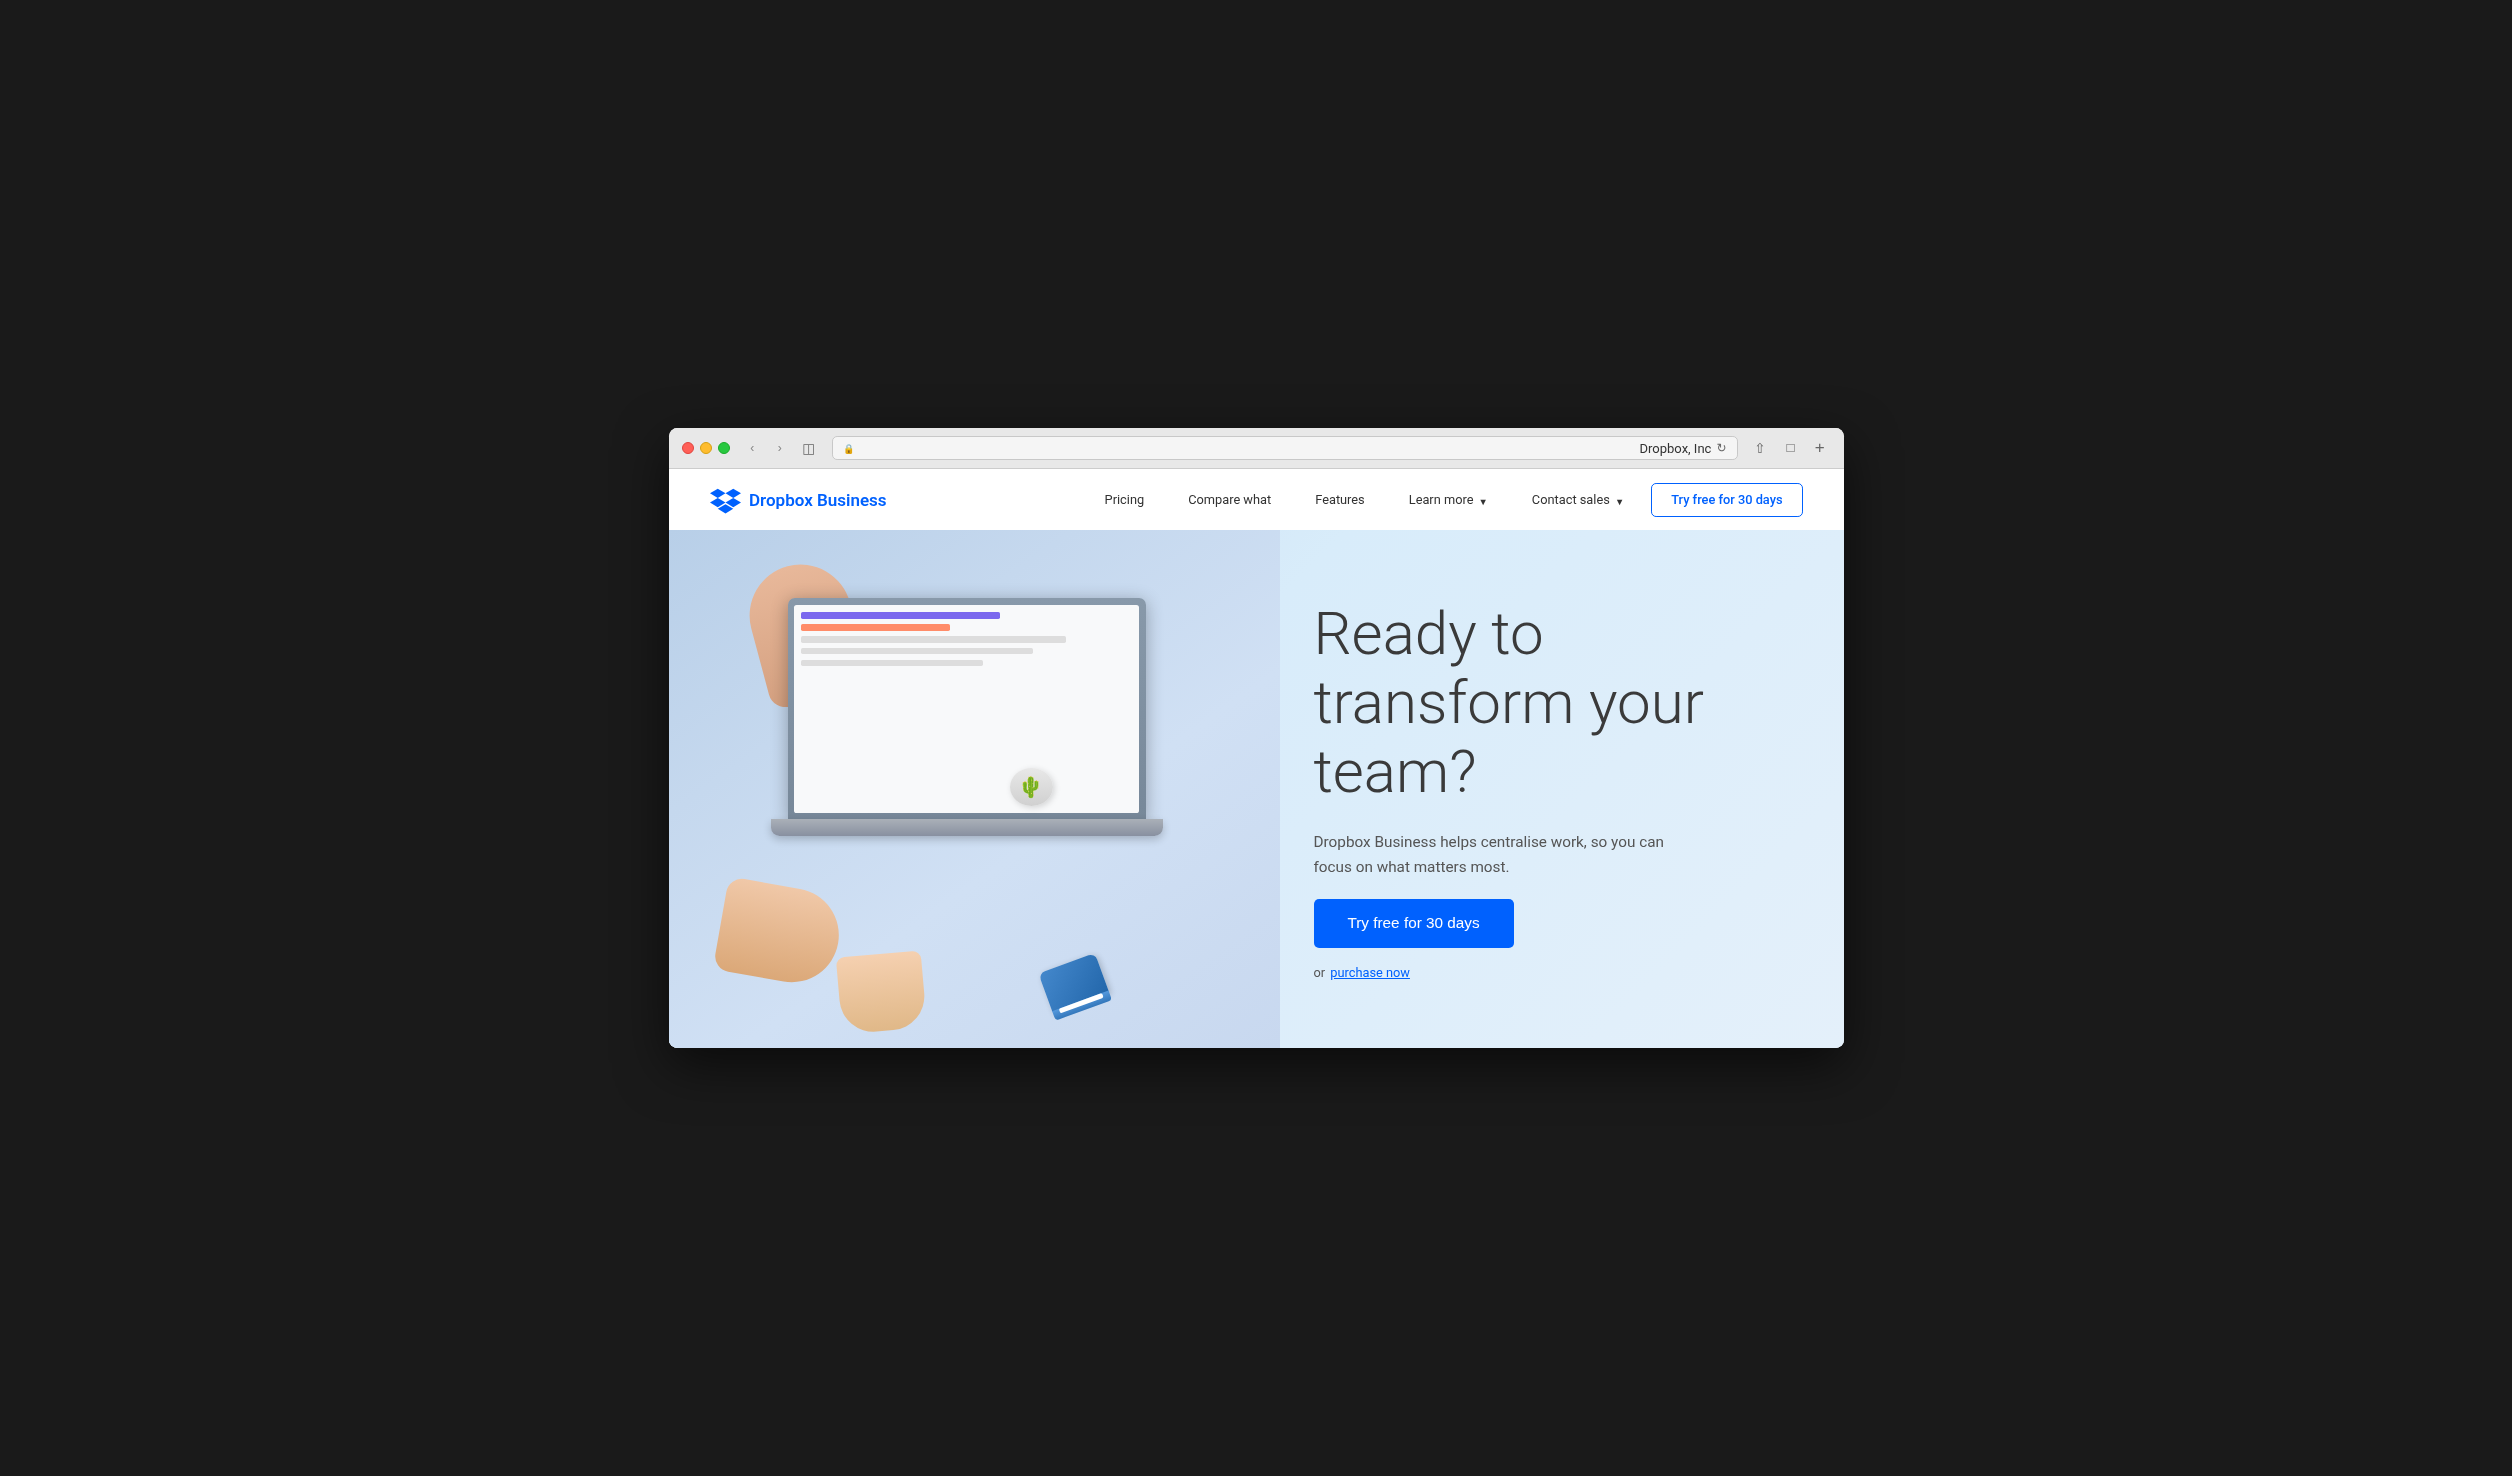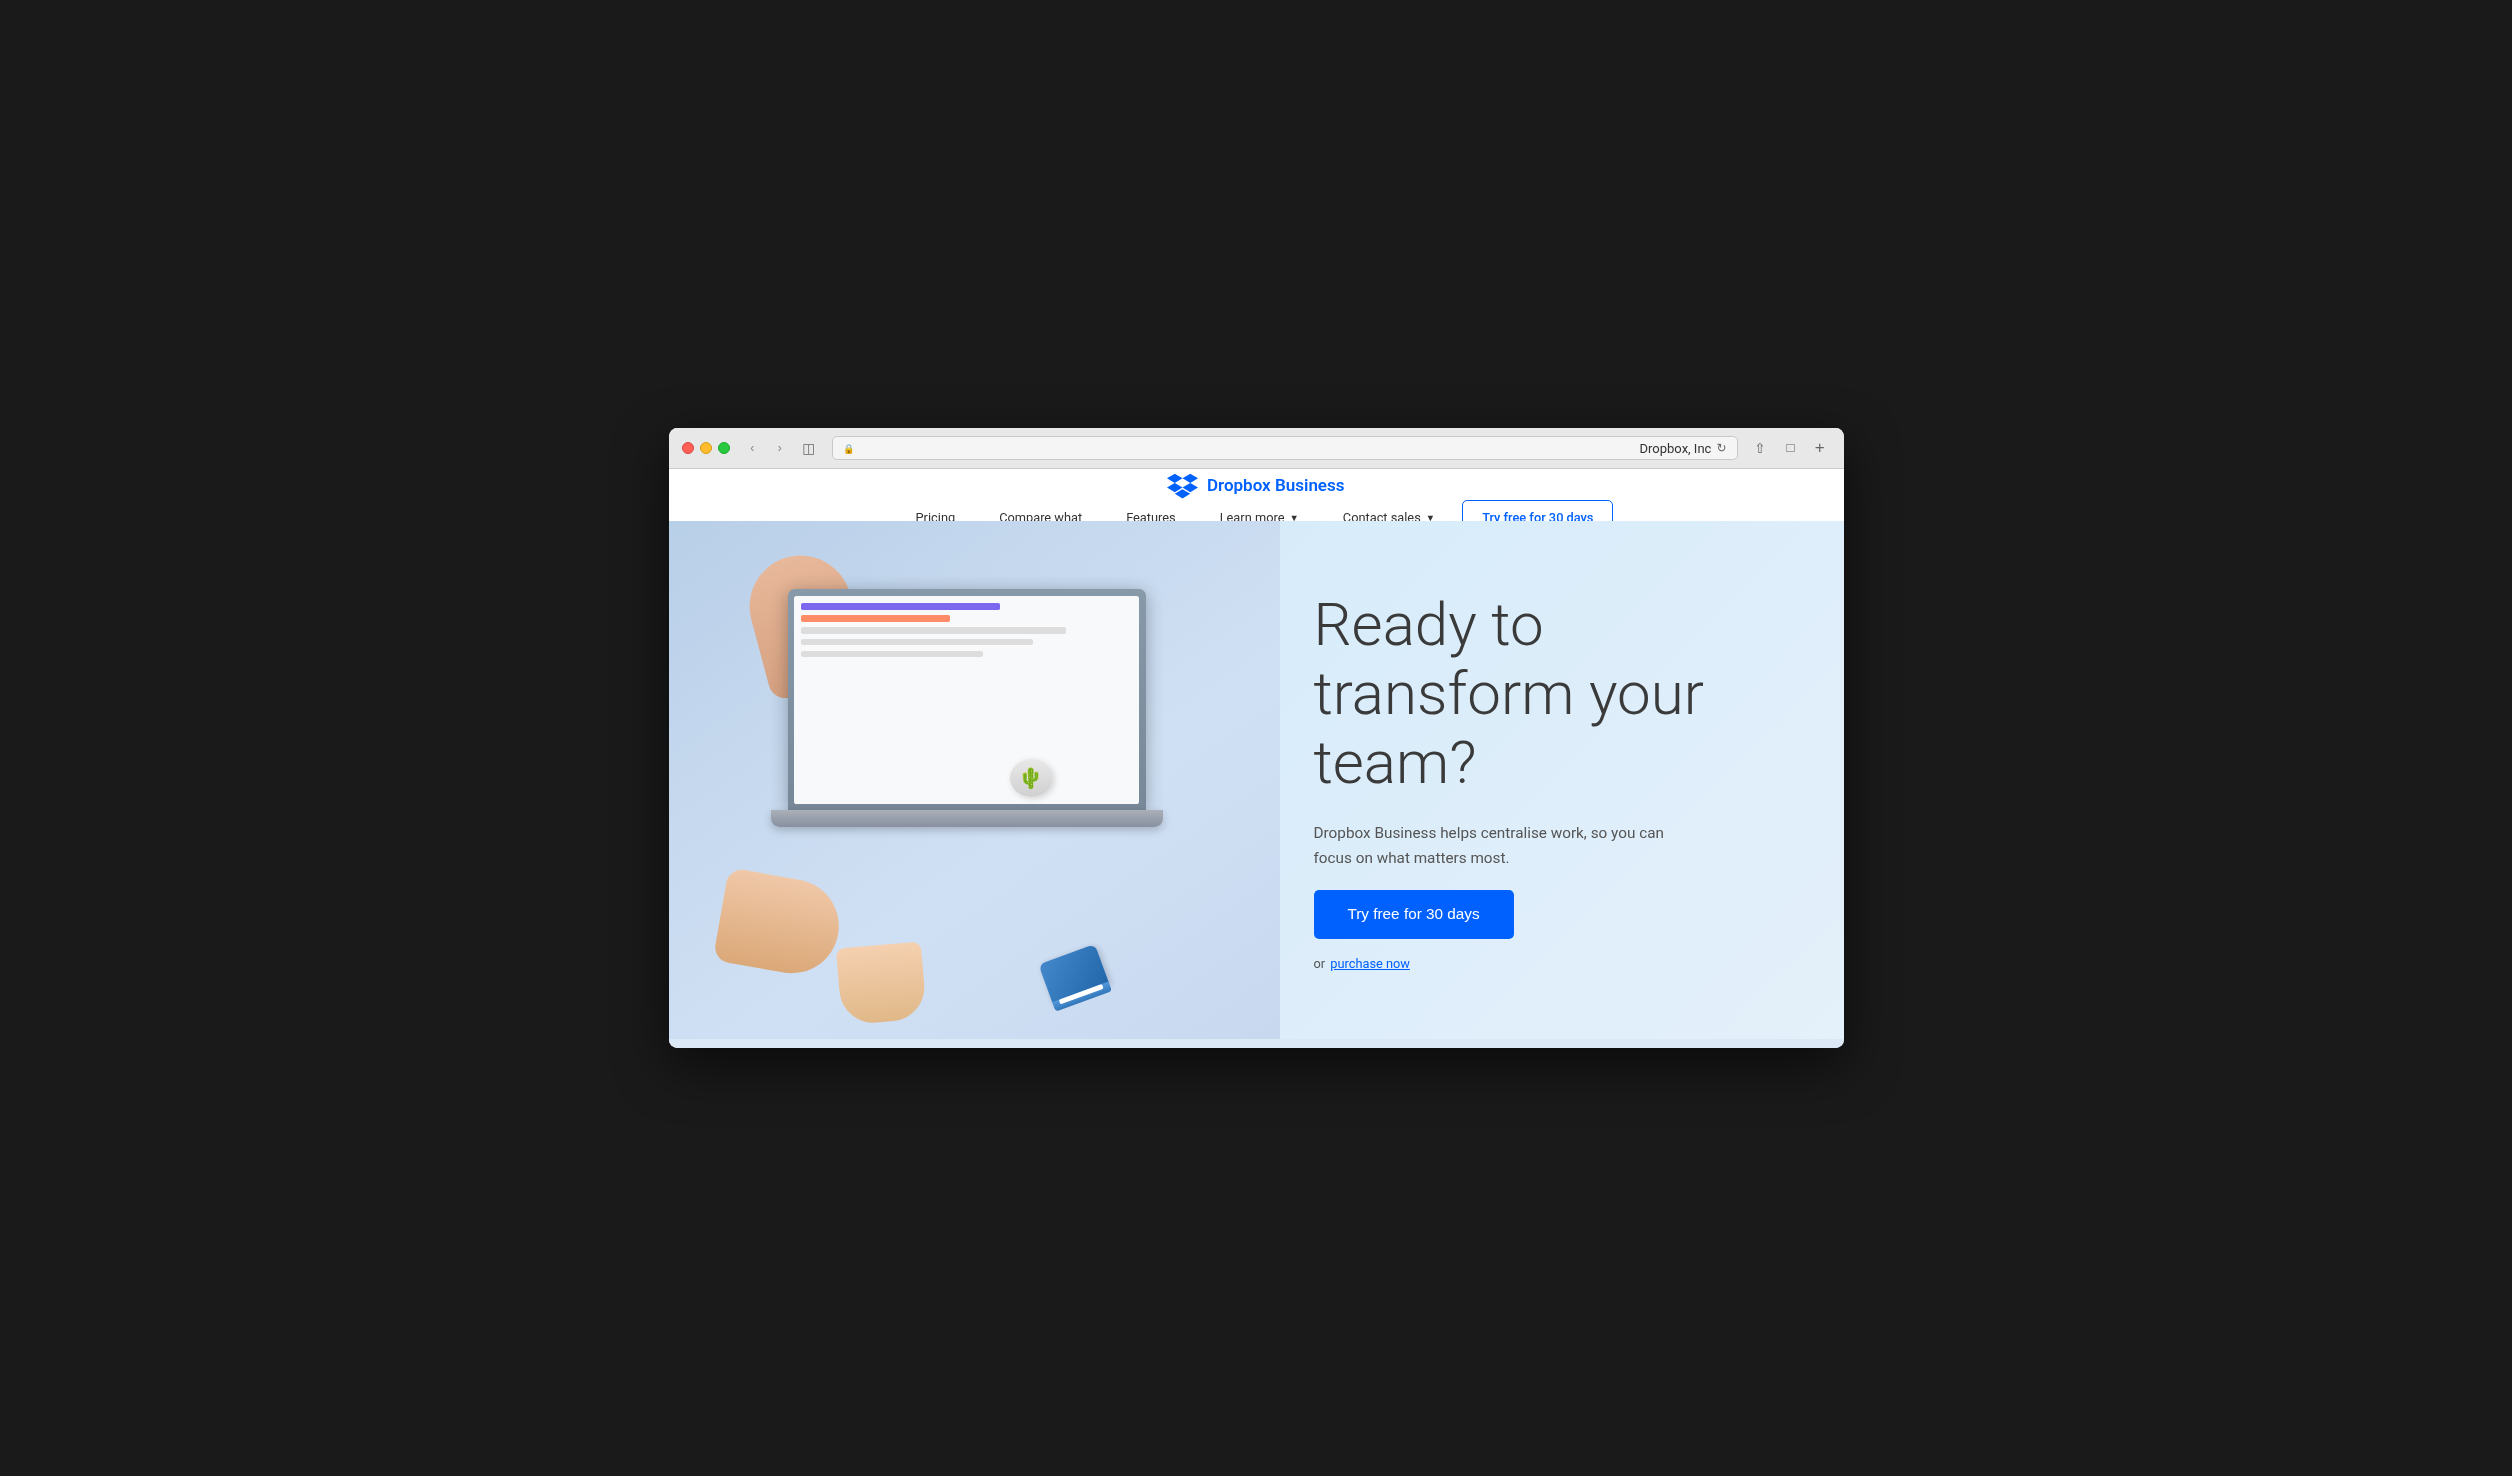--- a/index.html
+++ b/index.html
@@ -150,26 +150,25 @@
       background: #dce8f5;
       min-height: 579px;
       position: relative;
       overflow: hidden;
     }
 
     
     .nav {
       background: #fff;
       padding: 0 41px;
-      height: 52px;
+      height: 61px;
       display: flex;
       align-items: center;
       justify-content: space-between;
       box-shadow: 0 0.9px 2.6px rgba(0,0,0,0.08);
-      flex-direction: column;
     }
 
     .nav-logo {
       display: flex;
       align-items: center;
       gap: 8.5px;
       text-decoration: none;
     }
 
     .dropbox-icon {
@@ -188,21 +187,21 @@
       align-items: center;
       gap: 27px;
     }
 
     .nav-link {
       font-size: 12.8px;
       color: #333;
       text-decoration: none;
       cursor: pointer;
       display: flex;
-      align-items: center;
+      align-items: flex-end;
       gap: 3.4px;
       padding-left: 17px;
     }
 
     .nav-cta {
       background: transparent;
       color: #0061fe;
       border: 1.3px solid #0061fe;
       padding: 8.5px 19px;
       border-radius: 5.1px;

